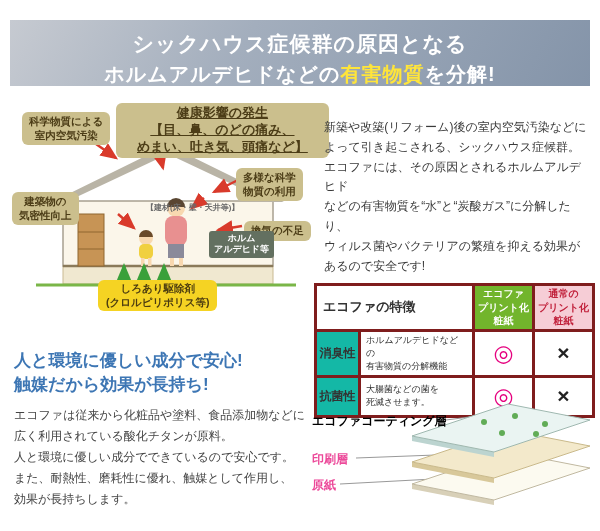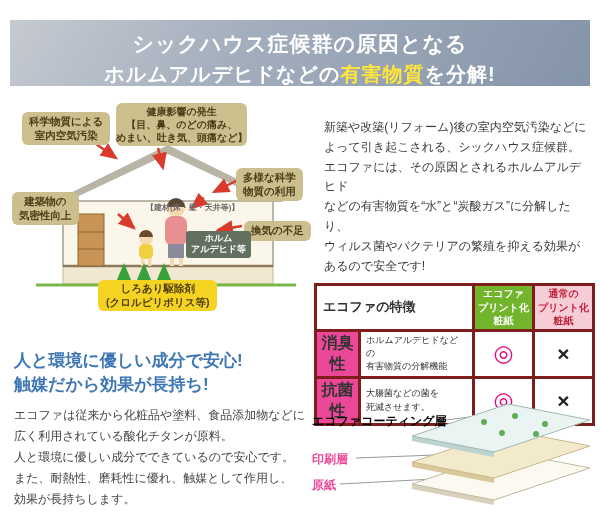--- a/index.html
+++ b/index.html
@@ -21,42 +21,42 @@
   .banner-l1 { margin-top:10px; font-size:21px; font-weight:bold; letter-spacing:1px; }
   .banner-l2 { margin-top:3px; font-size:20px; font-weight:bold; letter-spacing:1px; }
   .banner-hl { color:#ffe53a; }
 
   
   .label-tan {
     background:#cbbf8d; color:#4c3d17; border-radius:6px;
     font-size:10.5px; font-weight:bold; line-height:1.3;
     padding:3px 7px; text-align:center;
   }
-  .label-tan.small { font-size:10px; padding:2px 0; }
+  .label-tan.small { font-size:13px; padding:2px 21px;text-decoration:underline; }
   .label-dark {
     background:#637060; color:#fff; border-radius:3px;
-    font-size:9px; font-weight:bold; line-height:1.25; padding:2px 5px; text-align:center;
+    font-size:9px; font-weight:bold; line-height:1.25; padding:2px 5px; text-align:center;margin-left:23px;
   }
   .label-yellow {
     background:#f5d323; color:#4c3d10; border-radius:6px;
     font-size:10.5px; font-weight:bold; line-height:1.3; padding:2px 8px; text-align:center;
   }
   .label-tiny { font-size:8px; color:#6b6b6b; font-weight:bold; }
 
   
   .intro { left:324px; top:118px; width:268px; font-size:12px; line-height:1.65; color:#3a3a3a; }
 
   
   .ftable-wrap { left:314px; top:283px; }
   table.ftable { border-collapse:collapse; table-layout:fixed; }
   table.ftable td { border:3px solid #7f1d1d; text-align:center; vertical-align:middle; }
   .cell-title { font-size:13px; font-weight:bold; text-align:left !important; padding-left:6px; background:#fff; }
   .hdr-green { background:#72b52c; color:#fff; font-size:10px; font-weight:bold; line-height:1.35; }
   .hdr-pink  { background:#f6cdd6; color:#c0203a; font-size:10px; font-weight:bold; line-height:1.35; }
-  .cell-label { background:#ec4899; font-weight:bold; font-size:16px; color:#333; }
+  .cell-label { background:#14b8a6; font-weight:bold; font-size:12px; color:#333; }
   .cell-desc  { font-size:9px; text-align:left !important; padding:2px 5px; line-height:1.45; color:#333; }
   .mark-circle { color:#e5007e; font-size:23px; font-weight:bold; }
   .mark-x { color:#222; font-size:21px; font-weight:bold; }
 
   
   .safety-heading { left:14px; top:349px; font-size:17px; font-weight:bold; color:#3d76b4; line-height:1.4; }
   .safety-body { left:14px; top:405px; width:295px; font-size:12px; line-height:1.75; color:#444; }
 
   
   .layers { left:312px; top:402px; width:284px; height:127px; }

